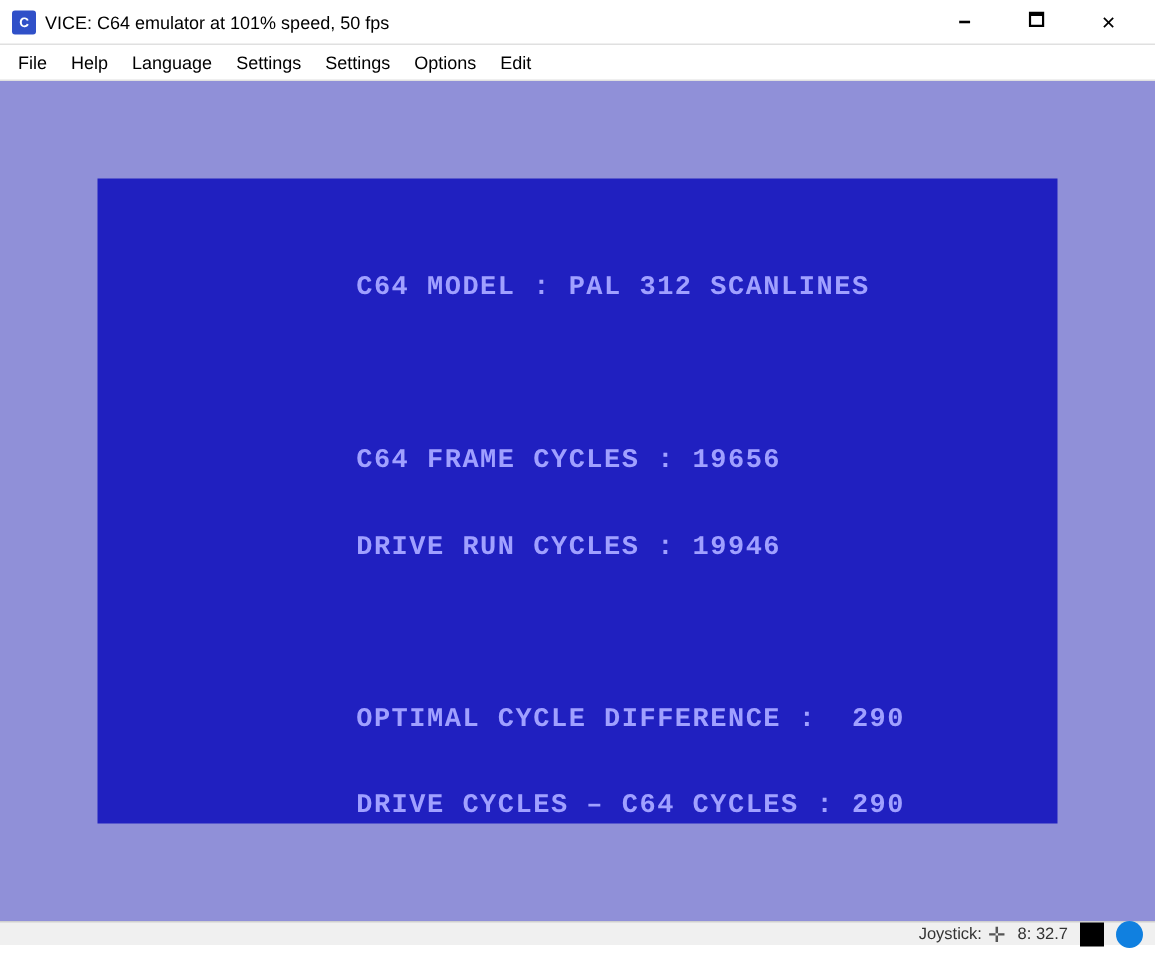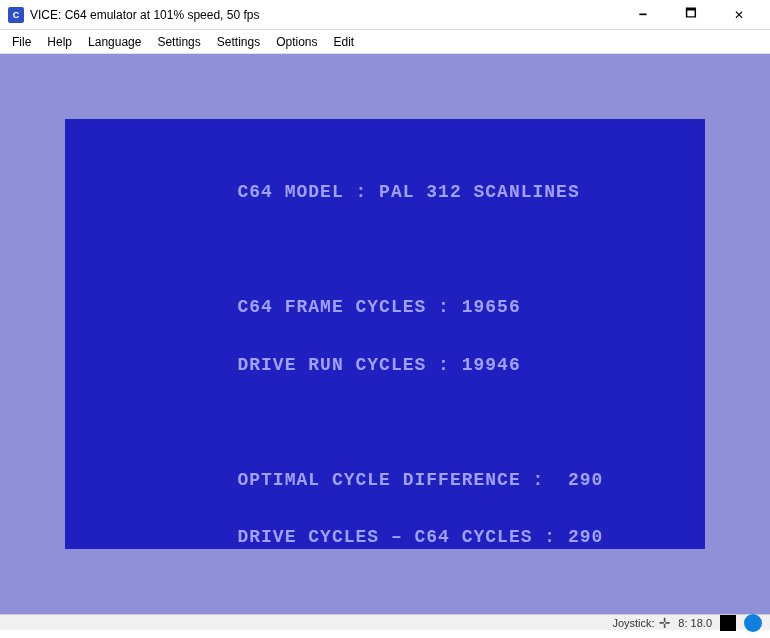--- a/index.html
+++ b/index.html
@@ -217,16 +217,16 @@
       
     </div>
   </div>
 </div>
 
 <div class="status-bar">
   <div class="status-joystick">
     <span>Joystick:</span>
     <span class="joystick-icon">✛</span>
   </div>
-  <span class="status-coords">8: 18.0</span>
+  <span class="status-coords">8: 32.7</span>
   <span class="status-color"></span>
   <div class="status-dot"></div>
 </div>
 
 </body></html>

